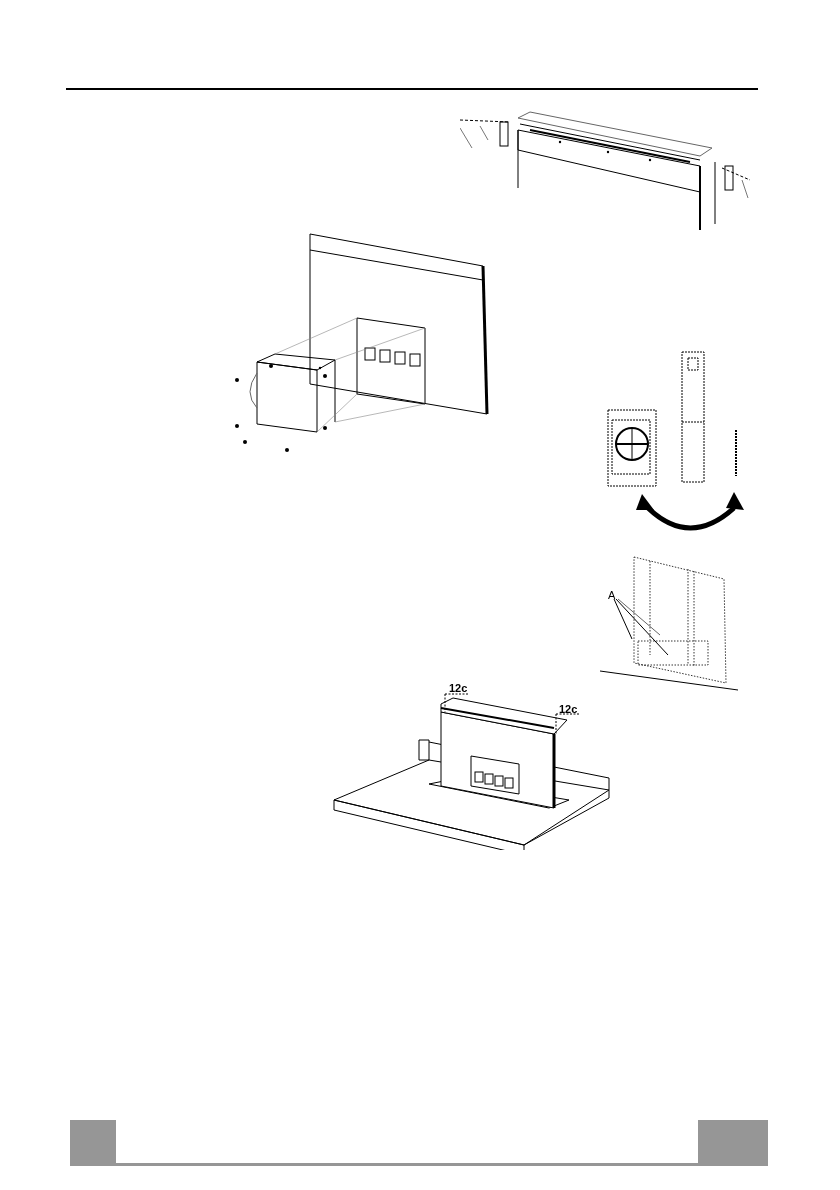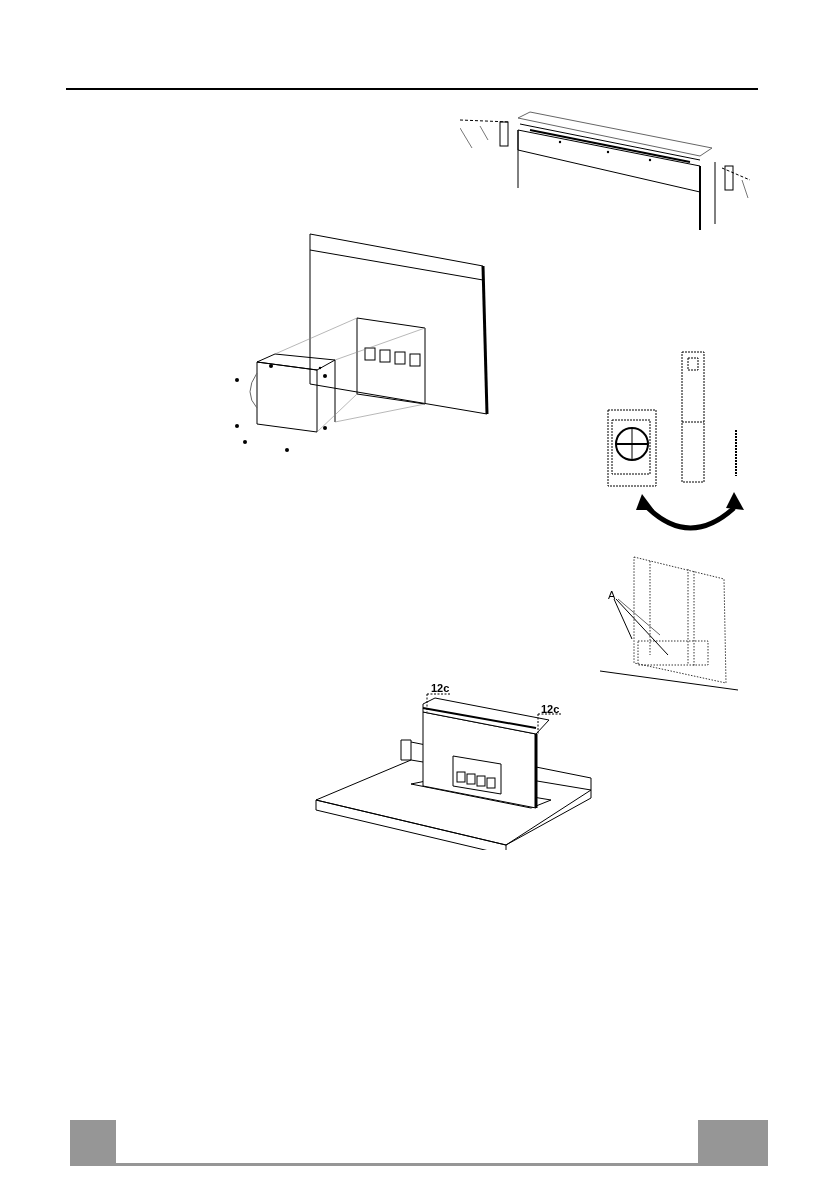--- a/index.html
+++ b/index.html
@@ -121,21 +121,21 @@
     <g fill="none" stroke="#000" stroke-width="1">
       <line x1="18" y1="44" x2="70" y2="100"></line>
       <line x1="16" y1="44" x2="34" y2="84"></line>
       <line x1="20" y1="44" x2="62" y2="80" stroke="#666"></line>
       <line x1="2" y1="116" x2="140" y2="135"></line>
     </g>
     <text x="10" y="44" font-size="11" font-family="Liberation Sans, sans-serif">A</text>
   </svg>
 </div>
 
-<div class="abs fig" style="left:311px; top:690px; width:295px; height:160px;text-decoration:underline;">
+<div class="abs fig" style="left:329px; top:690px; width:295px; height:160px;text-decoration:underline;">
   <svg width="295" height="160" viewBox="0 0 295 160">
     <g fill="none" stroke="#000" stroke-width="1">
 
       <polygon points="5,110 100,70 280,100 195,155"></polygon>
       <polygon points="5,110 5,120 195,165 195,155"></polygon>
       <line x1="195" y1="155" x2="280" y2="108"></line>
       <line x1="280" y1="100" x2="280" y2="108"></line>
 
       <polygon points="90,50 100,50 100,70 90,70"></polygon>
       <line x1="100" y1="52" x2="280" y2="88"></line>

